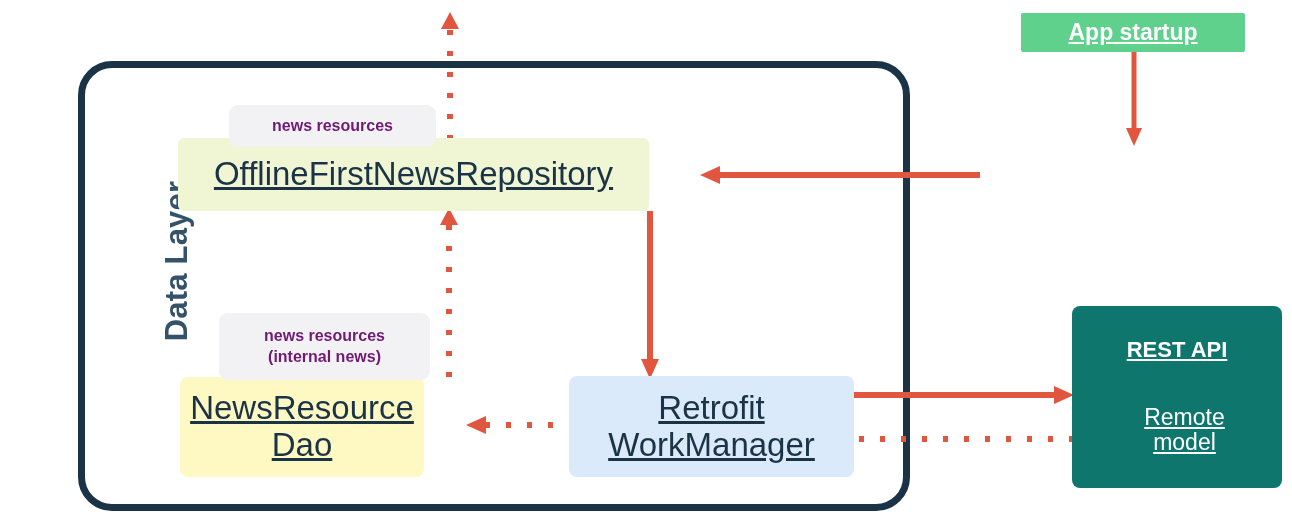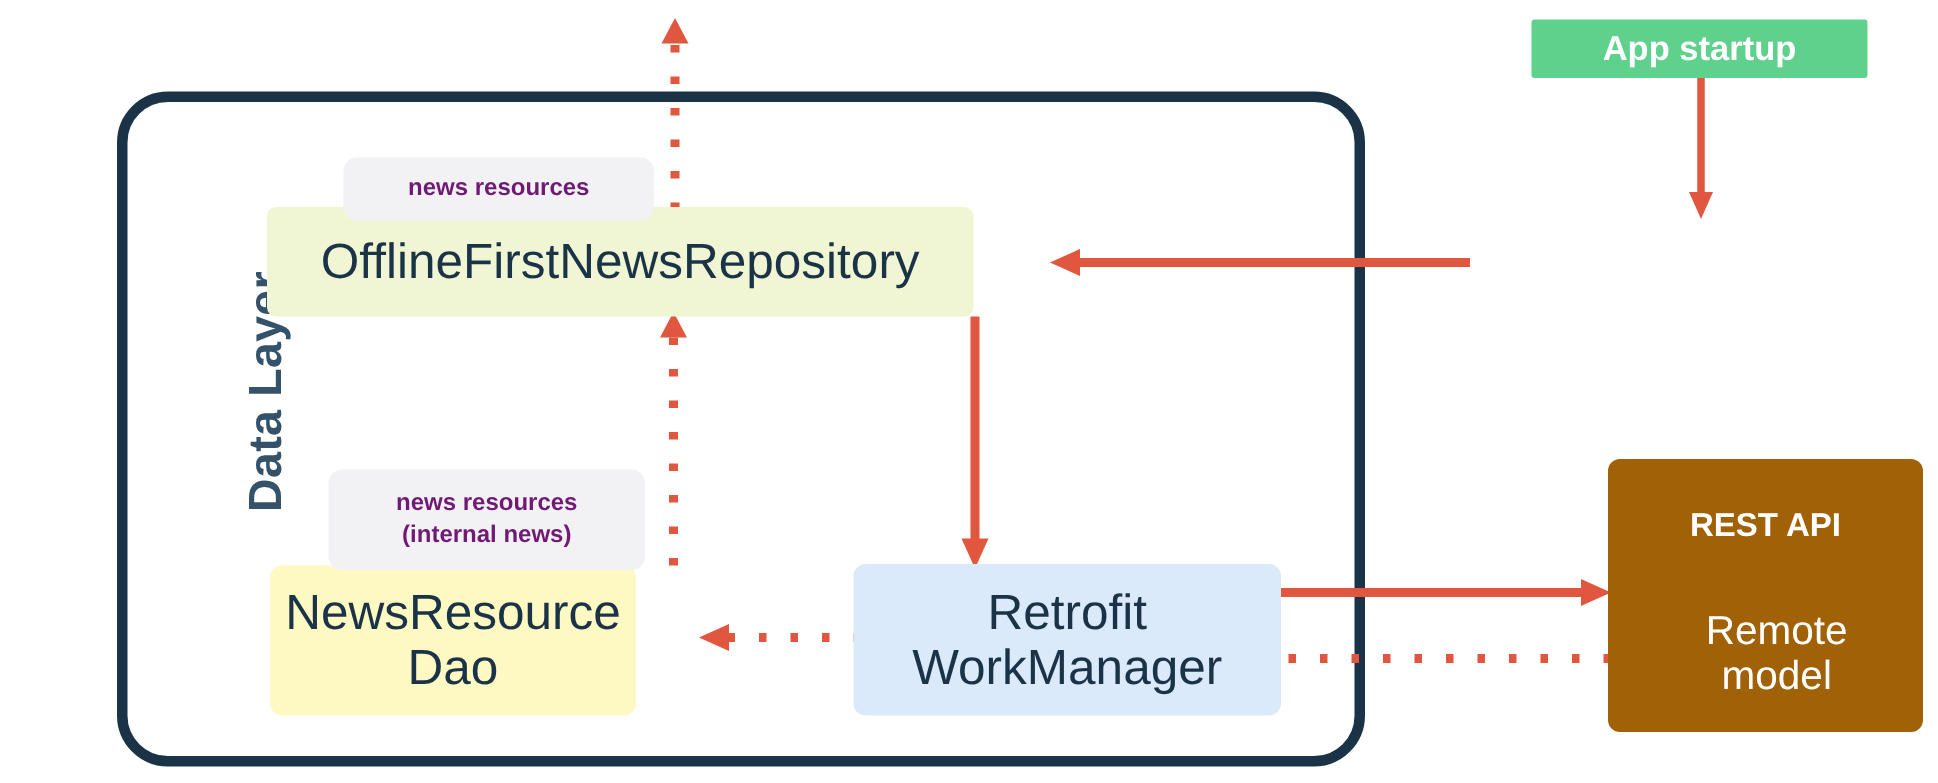--- a/index.html
+++ b/index.html
@@ -47,20 +47,21 @@
   .node {
     position: absolute;
     box-sizing: border-box;
     display: flex;
     flex-direction: column;
     align-items: center;
     justify-content: center;
     text-align: left;
     color: #1b3347;
     line-height: 1.12;
+    text-decoration: underline;
   }
   .node .line { display: block; white-space: nowrap; }
 
   .node-repo {
     left: 178px;
     top: 138px;
     width: 471px;
     height: 73px;
     background: #f0f5d3;
     border-radius: 6px;
@@ -108,34 +109,34 @@
     color: #ffffff;
     font-size: 23px;
     font-weight: 700;
     z-index: 3;
   }
   .node-server {
     left: 1072px;
     top: 306px;
     width: 210px;
     height: 182px;
-    background: #a16207;
+    background: #0f766e;
     border-radius: 8px;
     color: #ffffff;
     z-index: 3;
     justify-content: flex-start;
     padding-top: 32px;
   }
   .node-server .rest {
     font-size: 22px;
     font-weight: 700;
     margin-bottom: 42px;
   }
   .node-server .remote {
-    font-size: 27px;
+    font-size: 23px;
     font-weight: 400;
     margin-left: 15px;
   }
 
   
   .badge {
     position: absolute;
     box-sizing: border-box;
     background: #f2f2f5;
     border-radius: 9px;

